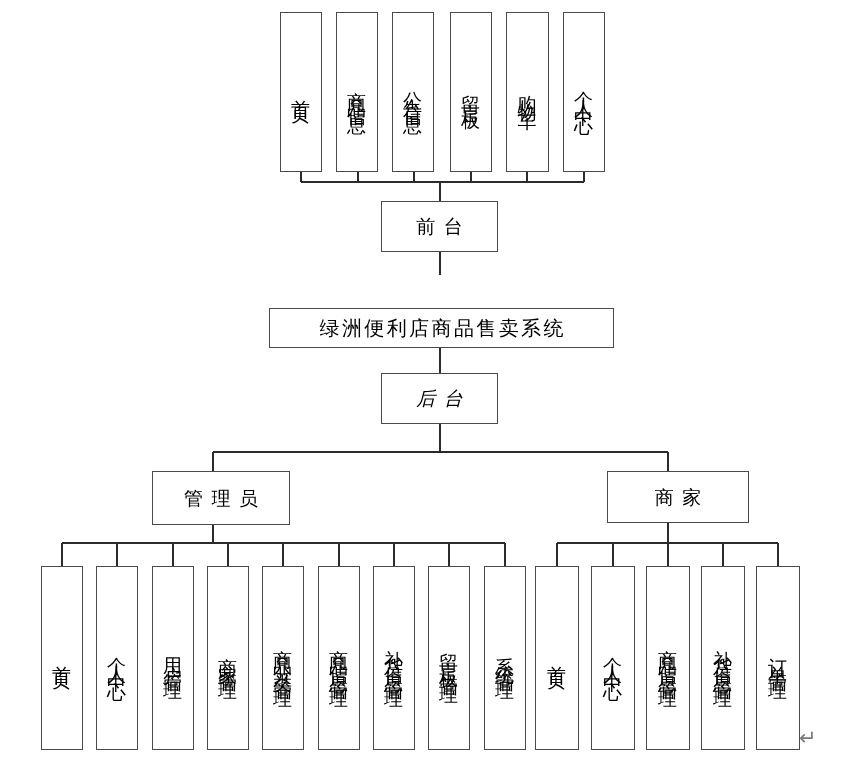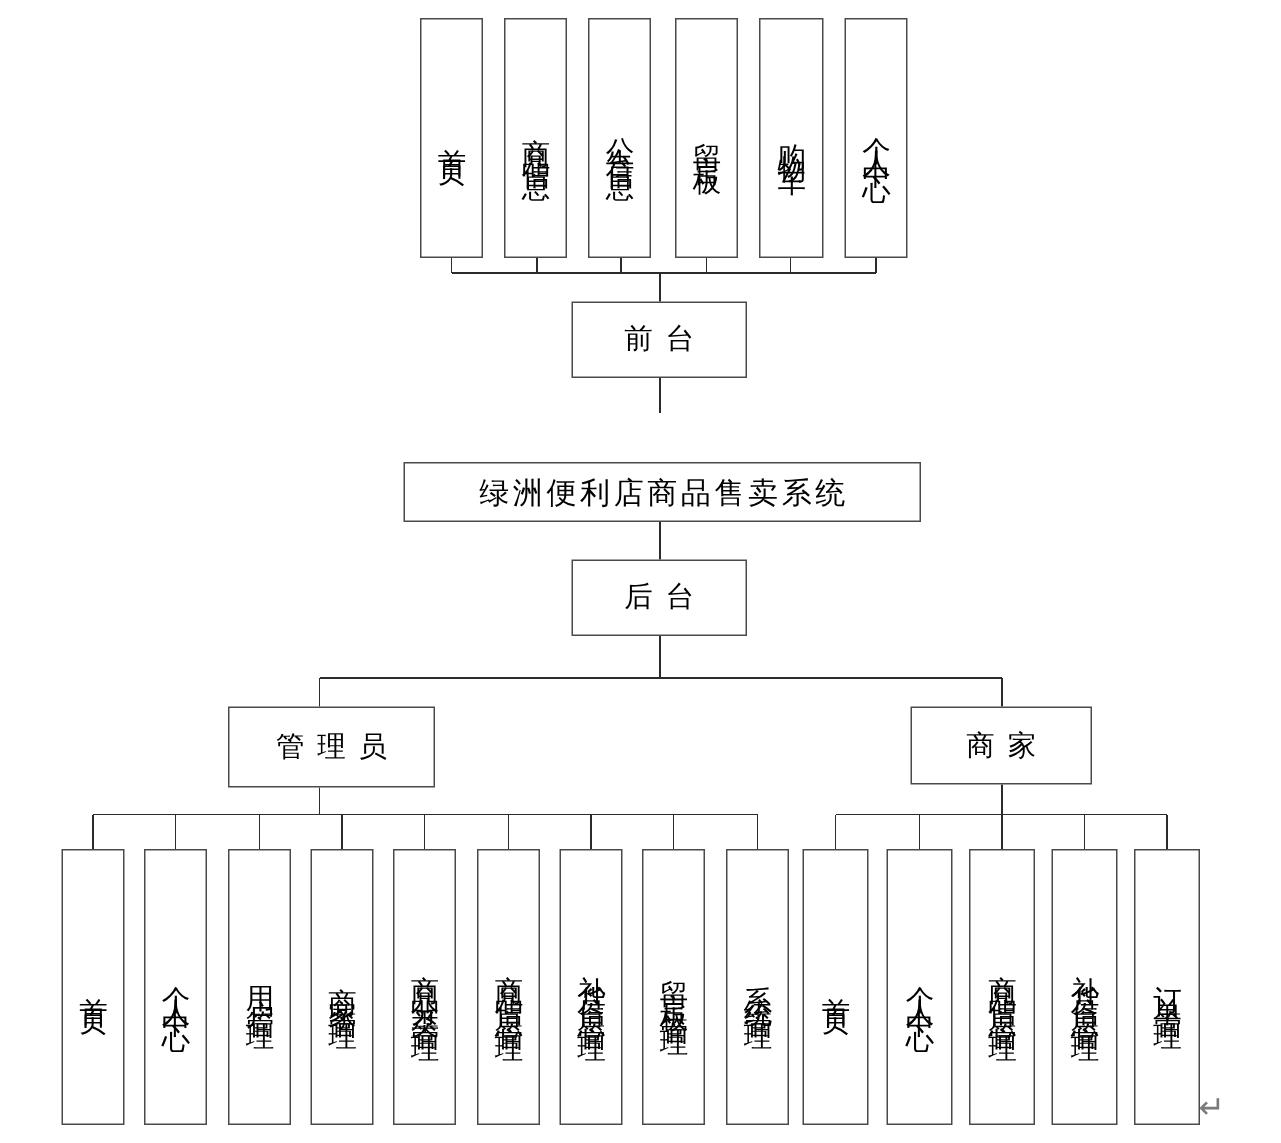--- a/index.html
+++ b/index.html
@@ -124,24 +124,24 @@
   <div class="node v" style="left:280px; top:12px;  width:42px; height:160px;">首页</div>
   <div class="node v" style="left:336px; top:12px;  width:42px; height:160px;">商品信息</div>
   <div class="node v" style="left:392px; top:12px;  width:42px; height:160px;">公告信息</div>
   <div class="node v" style="left:450px; top:12px;  width:42px; height:160px;">留言板</div>
   <div class="node v" style="left:506px; top:12px;  width:43px; height:160px;">购物车</div>
   <div class="node v" style="left:563px; top:12px;  width:42px; height:160px;">个人中心</div>
 
   <div class="node h" style="left:381px; top:201px; width:117px; height:51px;">前台</div>
 
   <div class="node title" style="left:269px; top:275px; width:345px; height:40px;margin-top:33px;">绿洲便利店商品售卖系统</div>
-  <div class="node h" style="left:381px; top:373px; width:117px; height:51px;">后台</div>
+  <div class="node h" style="left:381px; top:373px; width:117px; height:51px;font-style:italic;">后台</div>
 
   <div class="node h" style="left:152px; top:471px; width:138px; height:54px;">管理员</div>
-  <div class="node h" style="left:607px; top:471px; width:121px; height:52px;">商家</div>
+  <div class="node h" style="left:607px; top:471px; width:142px; height:52px;">商家</div>
 
   <div class="node v" style="left:41px;  top:566px; width:42px; height:184px;">首页</div>
   <div class="node v" style="left:96px;  top:566px; width:42px; height:184px;">个人中心</div>
   <div class="node v" style="left:152px; top:566px; width:42px; height:184px;">用户管理</div>
   <div class="node v" style="left:207px; top:566px; width:42px; height:184px;">商家管理</div>
   <div class="node v" style="left:262px; top:566px; width:42px; height:184px;">商品分类管理</div>
   <div class="node v" style="left:318px; top:566px; width:42px; height:184px;">商品信息管理</div>
   <div class="node v" style="left:373px; top:566px; width:42px; height:184px;">补货信息管理</div>
   <div class="node v" style="left:428px; top:566px; width:42px; height:184px;">留言板管理</div>
   <div class="node v" style="left:484px; top:566px; width:42px; height:184px;">系统管理</div>

